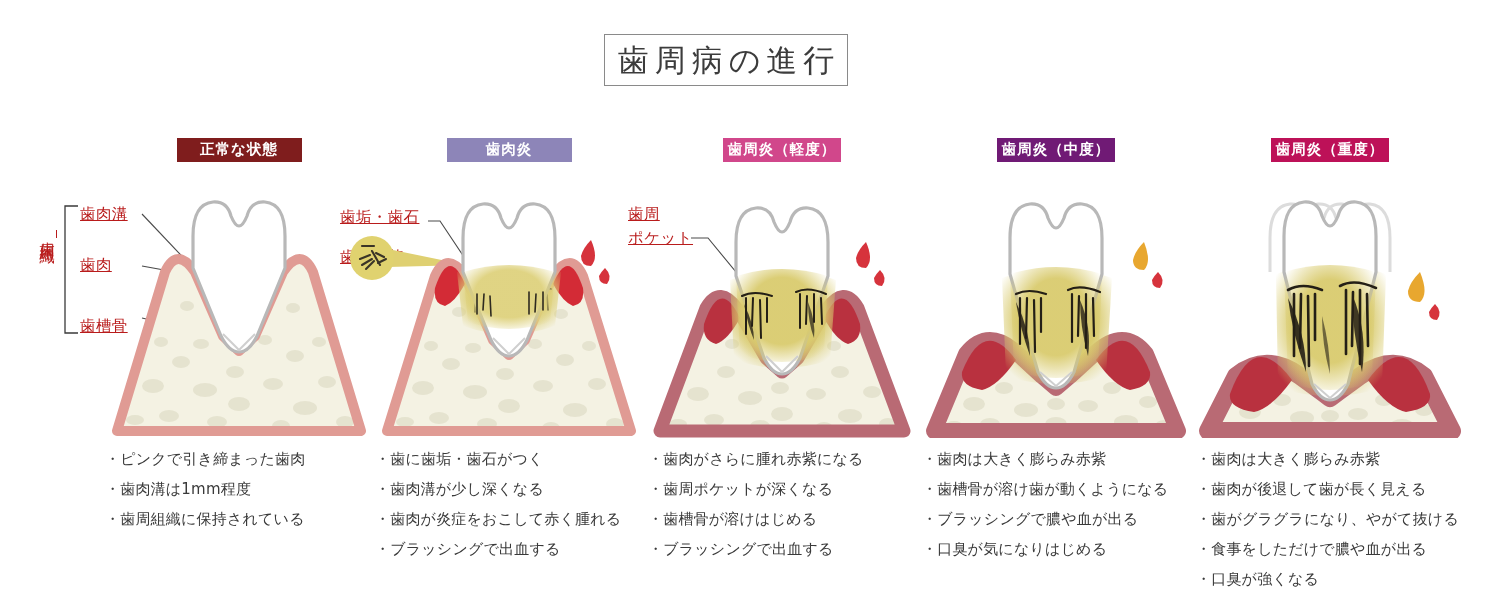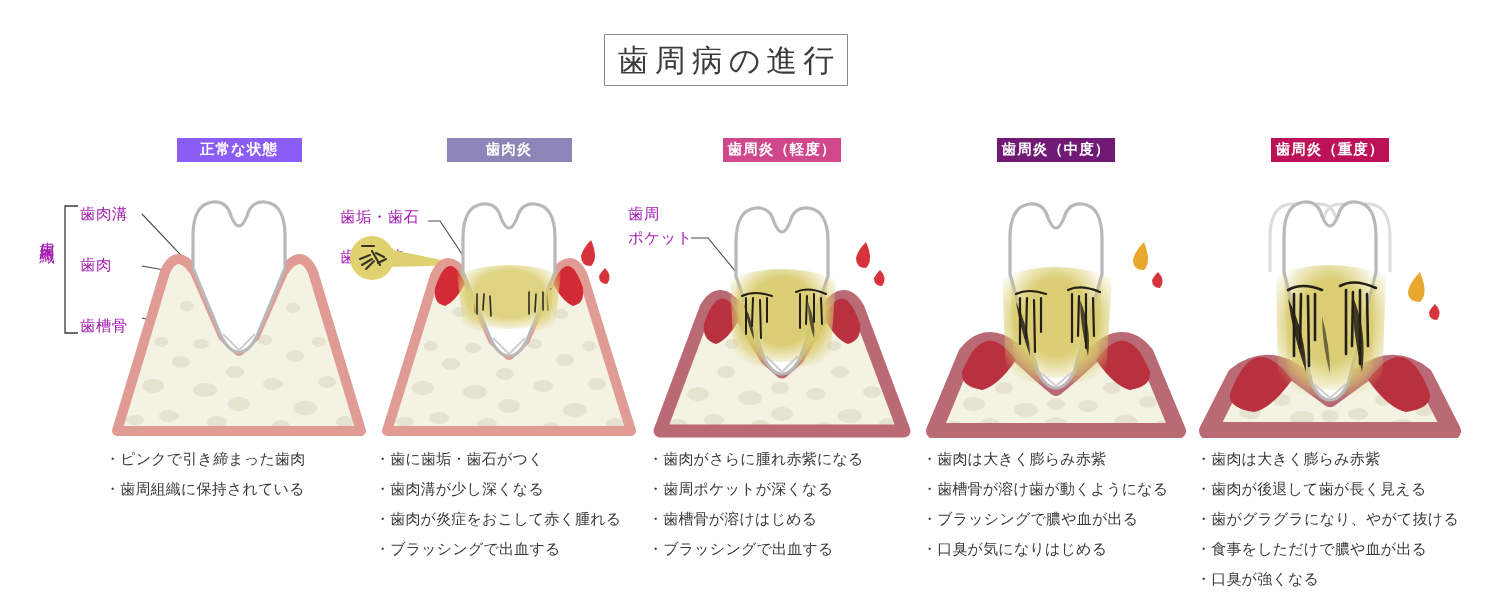--- a/index.html
+++ b/index.html
@@ -43,21 +43,21 @@
 
   
   .bullets{margin-top:6px;padding:0;list-style:none;}
   .bullets li{
     font-size:15px;line-height:30px;color:#3a3a3a;
     white-space:nowrap;letter-spacing:0.2px;
   }
   .bullets li::before{content:"・";}
 
   
-  .lbl{position:absolute;font-size:15.4px;color:#a21caf;white-space:nowrap;letter-spacing:.5px;}
+  .lbl{position:absolute;font-size:15.4px;color:#b91c1c;white-space:nowrap;letter-spacing:.5px;text-decoration:underline;}
   .lbl.vert{writing-mode:vertical-rl;text-orientation:upright;letter-spacing:2px;}
 </style>
 </head>
 <body>
 
 <div class="page">
 
   <div class="title-box">
     <span class="title-text">歯周病の進行</span>
   </div>
@@ -103,21 +103,21 @@
 
   <div>
     <span class="lbl" style="left:628px;top:204px;">歯周</span>
     <span class="lbl" style="left:628px;top:228px;">ポケット</span>
     <svg style="position:absolute;left:690px;top:232px;" width="90" height="78">
       <path d="M1 6 L18 6 L74 74" stroke="#4a4a4a" stroke-width="1.1" fill="none"></path>
     </svg>
   </div>
 
   <div class="panel p0">
-    <span class="badge" style="background:#8b5cf6">正常な状態</span>
+    <span class="badge" style="background:#7f1d1d">正常な状態</span>
     <div class="art">
       <svg width="268" height="262" viewBox="0 0 268 262">
 
         <path d="M12 255 L60 96 Q72 70 90 96 L118 160 L134 175 L150 160 L178 96 Q196 70 208 96 L256 255 Z" fill="#f4f2e3" stroke="none"></path>
 
         <g fill="#e5e3cf">
           <ellipse cx="48" cy="210" rx="11" ry="7"></ellipse>
             <ellipse cx="76" cy="186" rx="9" ry="6"></ellipse>
           <ellipse cx="100" cy="214" rx="12" ry="7"></ellipse>
             <ellipse cx="64" cy="240" rx="10" ry="6"></ellipse>
@@ -145,20 +145,21 @@
         <path d="M88 92
                  L88 60 Q88 28 108 26 Q122 25 126 40 Q130 50 134 50 Q138 50 142 40
                  Q146 25 160 26 Q180 28 180 60 L180 92
                  L152 160 Q144 176 134 176 Q124 176 116 160 Z" fill="#ffffff" stroke="#b8b8b8" stroke-width="3.2" stroke-linejoin="round"></path>
 
         <path d="M118 158 L134 174 L150 158" fill="none" stroke="#cfcfcf" stroke-width="2"></path>
       </svg>
     </div>
     <ul class="bullets">
         <li>ピンクで引き締まった歯肉</li>
+        <li>歯肉溝は1mm程度</li>
         <li>歯周組織に保持されている</li>
       </ul>
   </div>
 
   <div class="panel p1">
     <span class="badge" style="background:#8d85b8">歯肉炎</span>
     <div class="art">
       <svg width="268" height="262" viewBox="0 0 268 262">
         <defs>
           <radialGradient id="pl2" cx="50%" cy="45%" r="62%">

